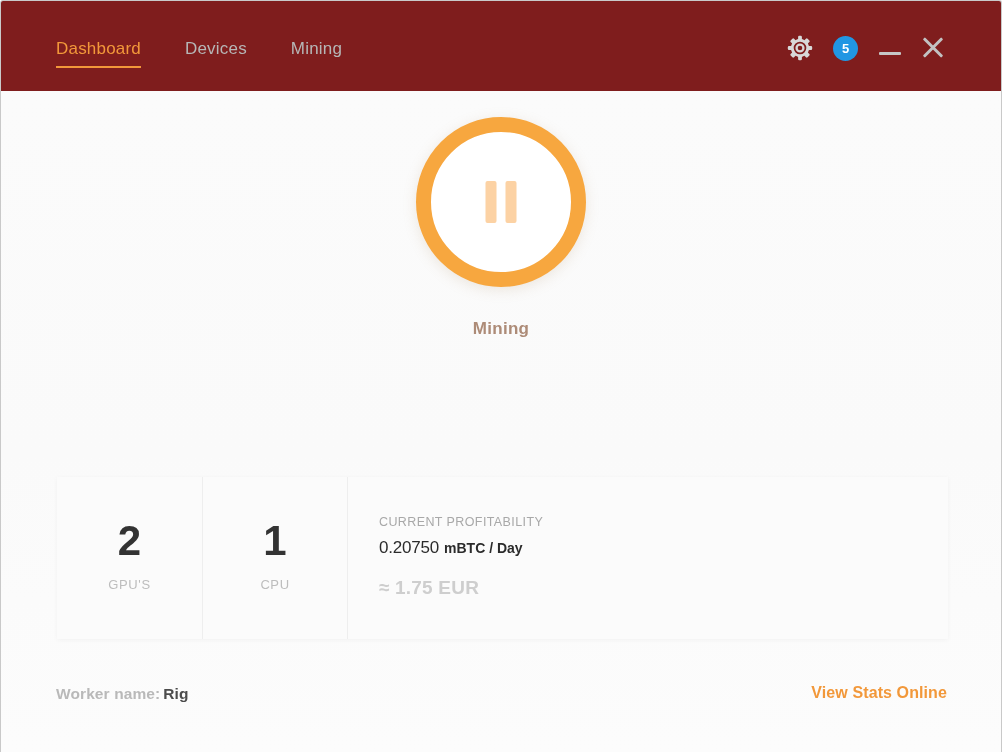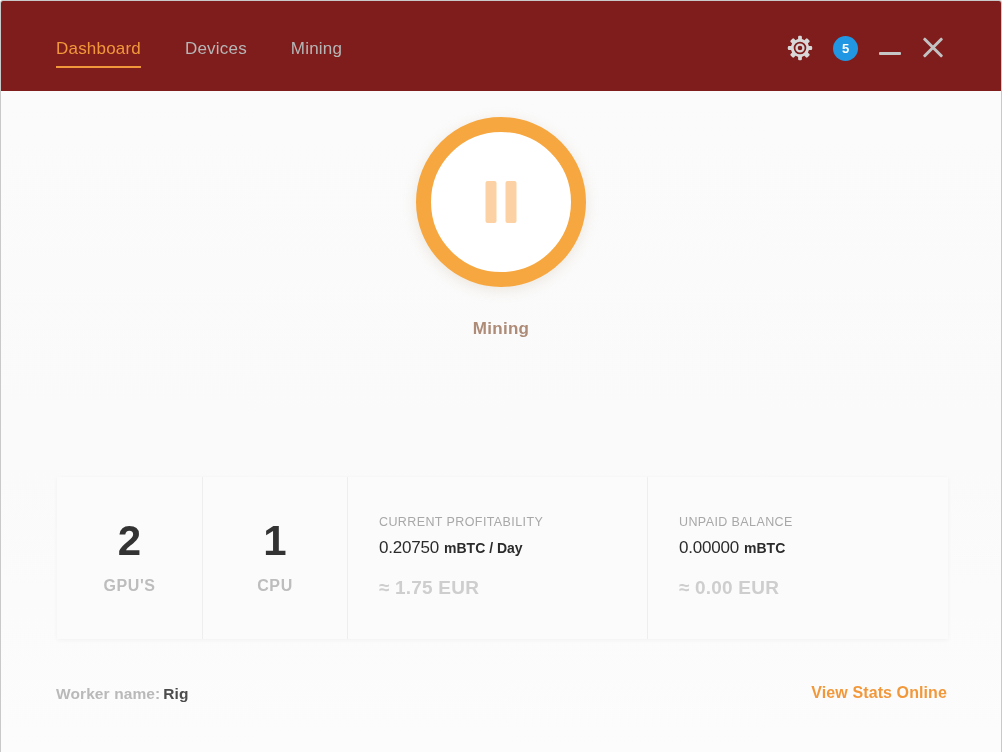--- a/index.html
+++ b/index.html
@@ -242,24 +242,24 @@
     font-weight: bold;
     color: #333333;
     line-height: 1;
   }
   .count-label {
     position: absolute;
     left: 0;
     right: 0;
     top: 100px;
     text-align: center;
-    font-size: 16px;
+    font-size: 13px;
     color: #bdbdbd;
     letter-spacing: 0.6px;
-    font-weight: bold;
+    font-weight: normal;
   }
 
   .kpi-title {
     position: absolute;
     left: 31px;
     top: 38px;
     font-size: 12.5px;
     color: #a8a8a8;
     letter-spacing: 0.4px;
   }
@@ -391,27 +391,20 @@
       </div>
 
       <div class="stat-cell cell-wide">
         <div class="kpi-title">CURRENT PROFITABILITY</div>
         <div class="kpi-main">
           <span class="big">0.20750</span><span class="unit">mBTC / Day</span>
         </div>
         <div class="kpi-sub">≈ 1.75 EUR</div>
       </div>
 
-      <div class="stat-cell cell-wide2">
-        <div class="kpi-title">UNPAID BALANCE</div>
-        <div class="kpi-main">
-          <span class="big">0.00000</span><span class="unit">mBTC</span>
-        </div>
-        <div class="kpi-sub">≈ 0.00 EUR</div>
-      </div>
     </div>
 
     <div class="footer">
       <div class="worker">
         <span>Worker name:</span><span class="wname">Rig</span>
       </div>
       <div class="stats-link">View Stats Online</div>
     </div>
 
   </div>

